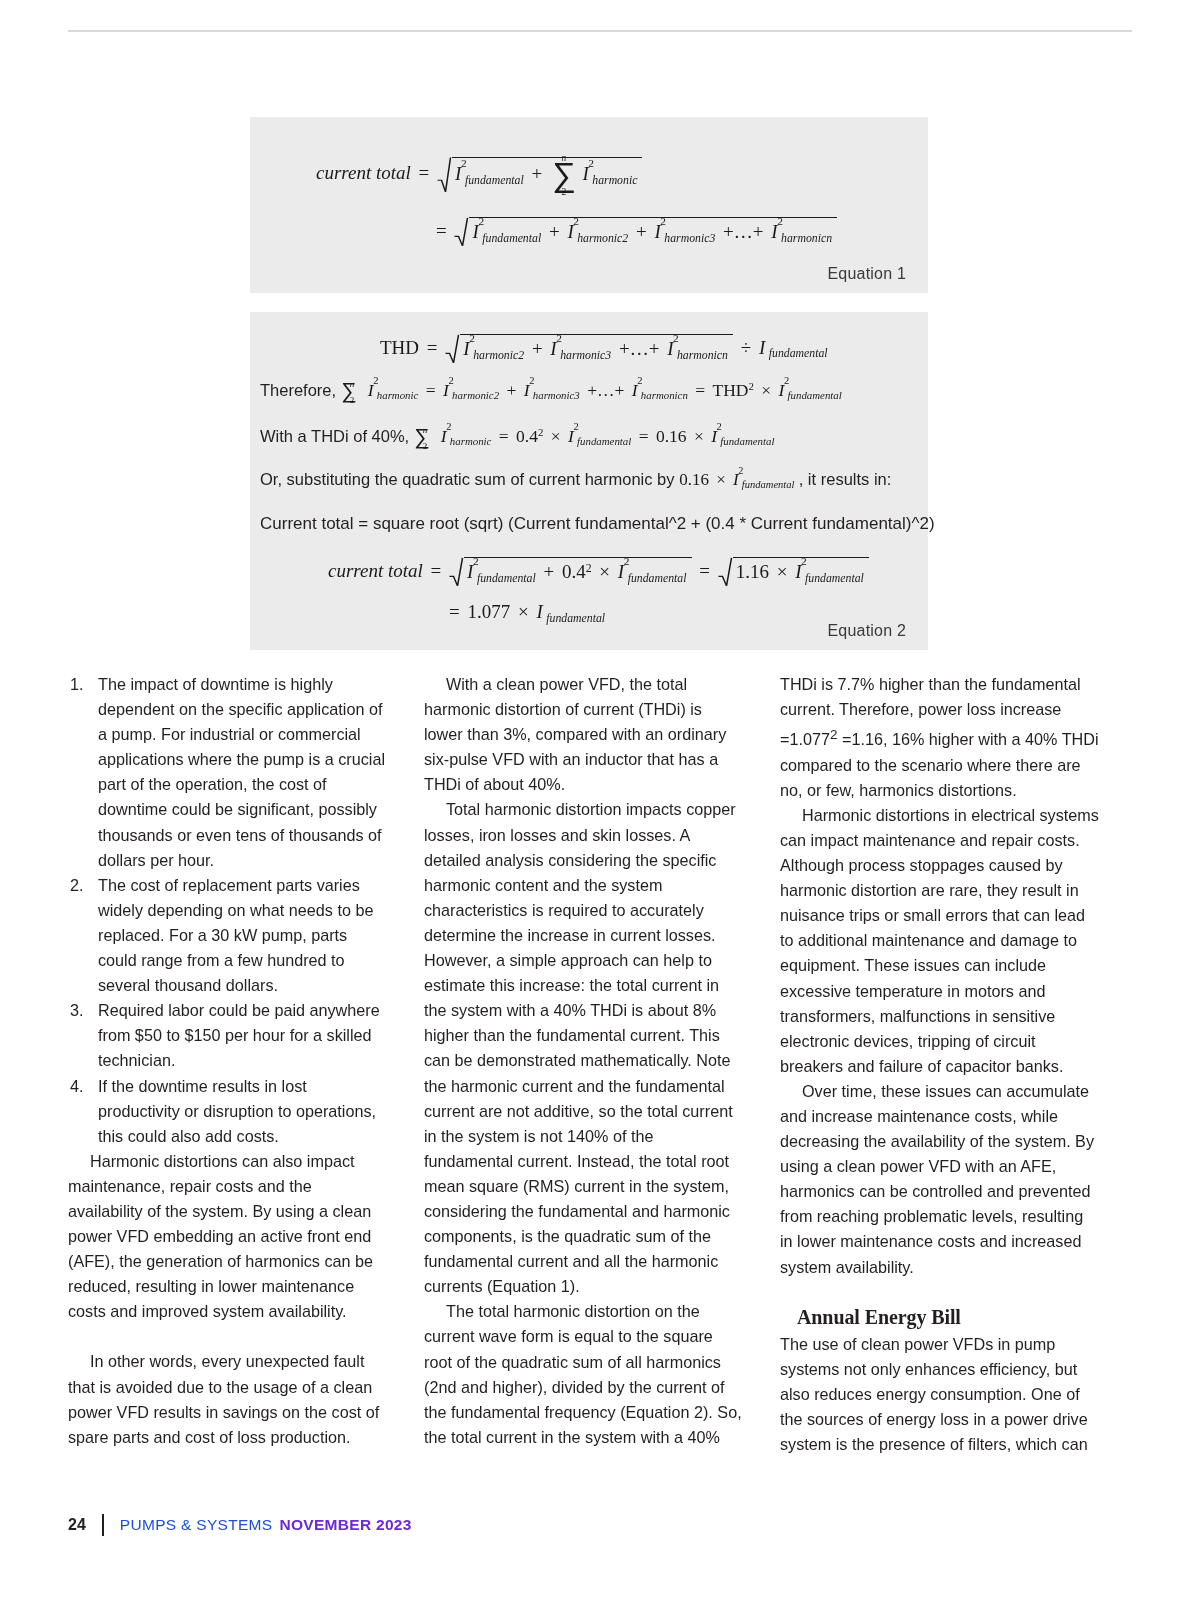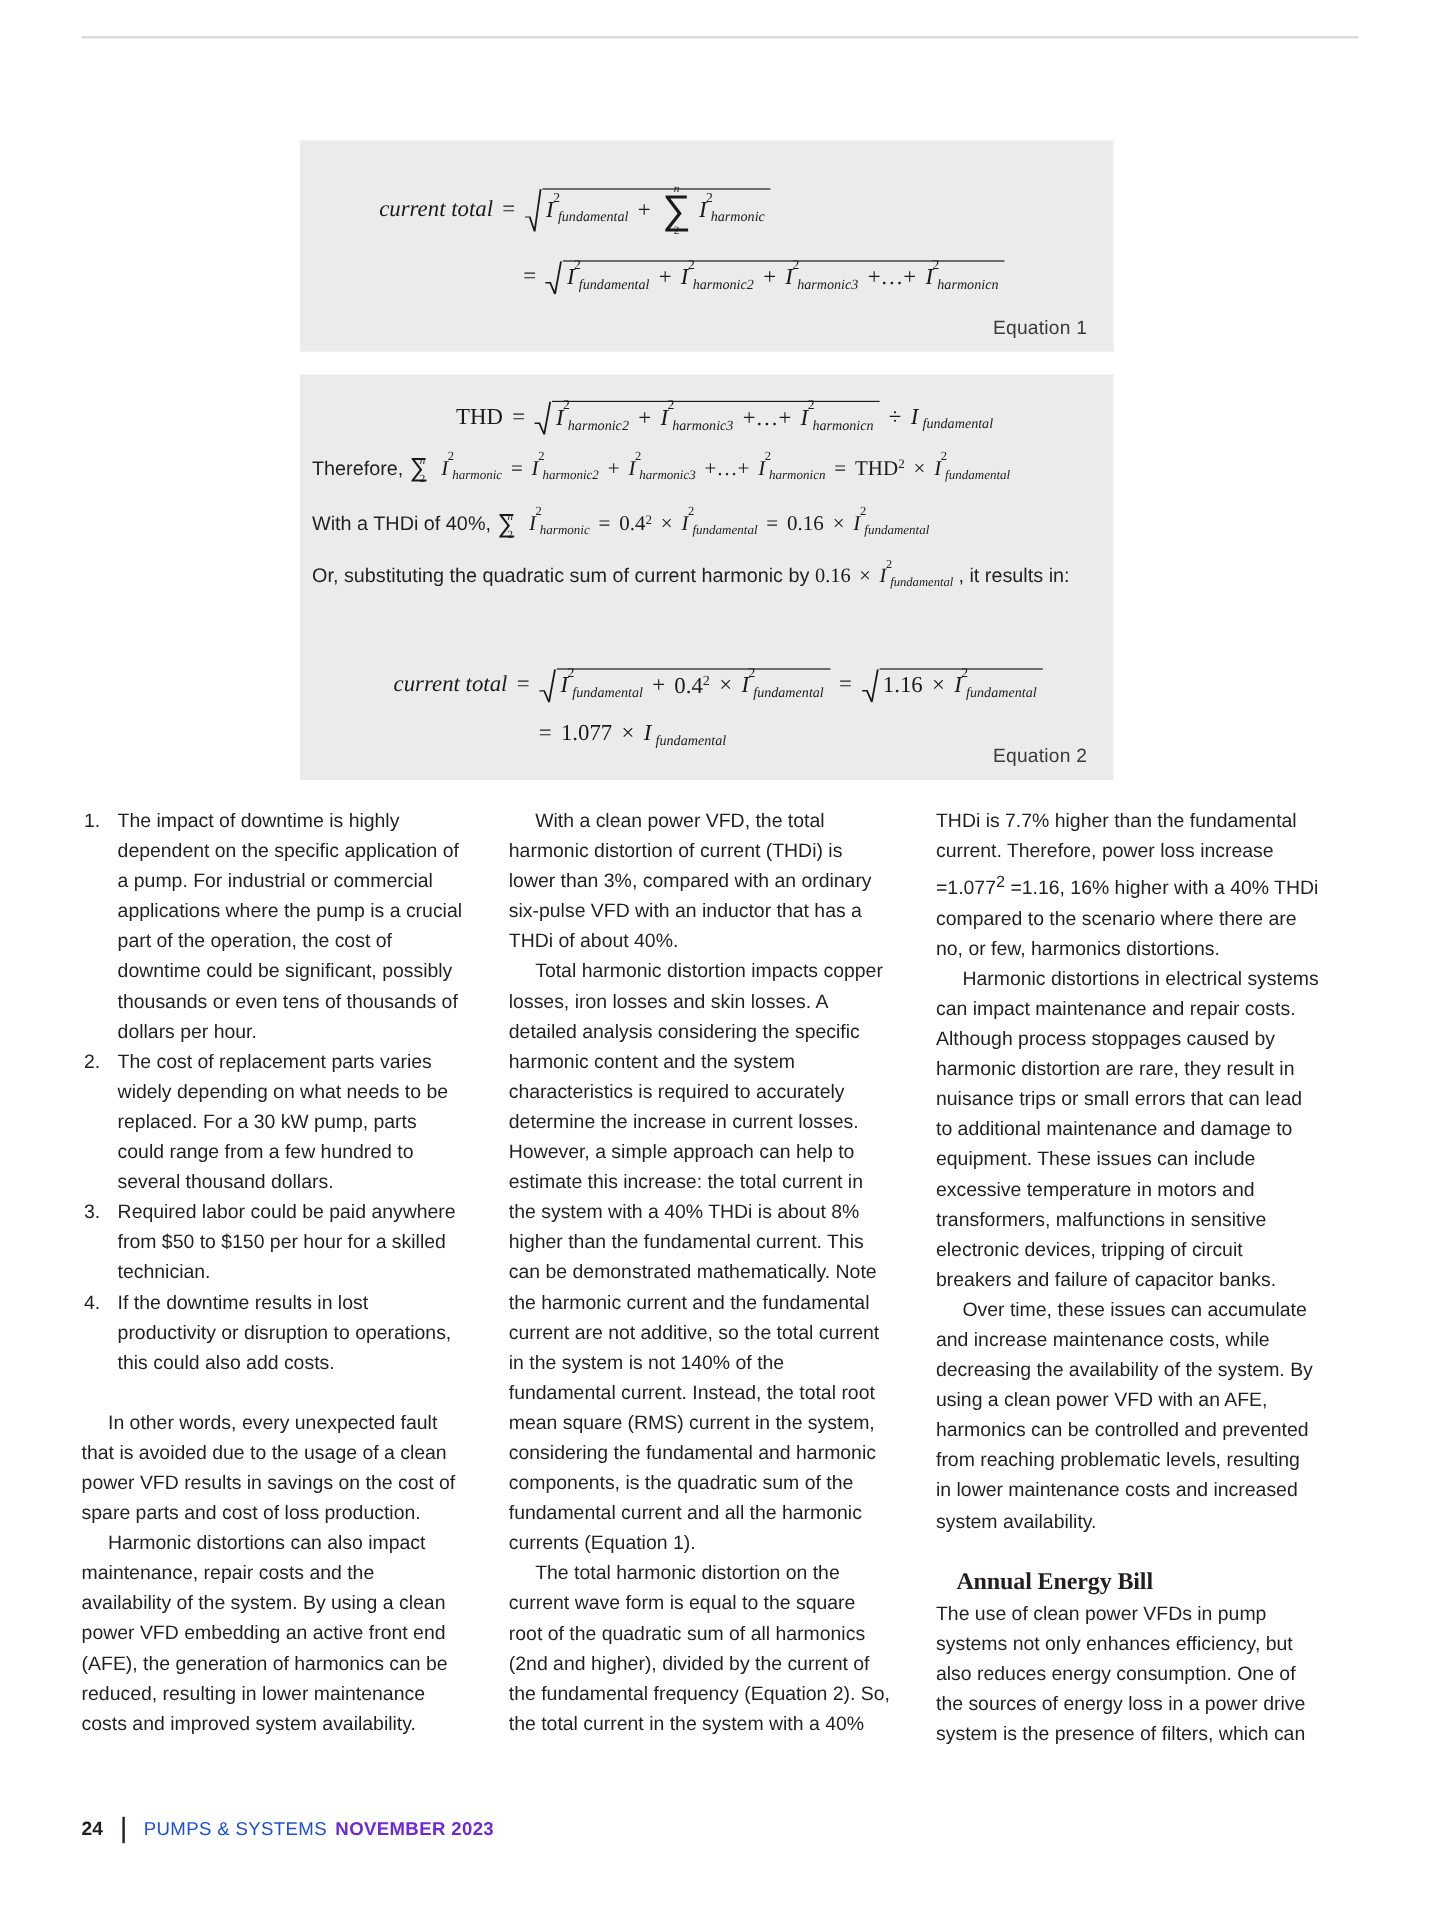--- a/index.html
+++ b/index.html
@@ -374,20 +374,21 @@
   <div class="eq-text" id="e2-row4">
     <span>Or, substituting the quadratic sum of current harmonic by</span>
     <span class="math" style="font-size:17px;">
       <span class="mathup">0.16</span>
       <span class="op">×</span>
       <span class="isq"><span class="base">I</span><span class="sup">2</span><span class="sub">fundamental</span></span>
     </span>
     <span>, it results in:</span>
   </div>
 
+  <div class="eq-text" id="e2-row5">Current total = square root (sqrt) (Current fundamental^2 + (0.4 * Current fundamental)^2)</div>
 
   <div class="eq-line math" id="e2-row6">
     <span>current total</span>
     <span class="op">=</span>
     <span class="radical">
       <span class="rad-sign">
         <svg viewBox="0 0 15 38" preserveAspectRatio="none">
             <path d="M0.5 24 L4.5 24 L8.5 36 L13.5 1" fill="none" stroke="#1a1a1a" stroke-width="1.5"></path>
           </svg>
       </span>
@@ -438,22 +439,22 @@
       </li>
       <li>
         <span class="num">3.</span>
         <span>Required labor could be paid anywhere from $50 to $150 per hour for a skilled technician.</span>
       </li>
       <li>
         <span class="num">4.</span>
         <span>If the downtime results in lost productivity or disruption to operations, this could also add costs.</span>
       </li>
     </ol>
+    <p class="indent">Harmonic distortions can also impact maintenance, repair costs and the availability of the system. By using a clean power VFD embedding an active front end (AFE), the generation of harmonics can be reduced, resulting in lower maintenance costs and improved system availability.</p>
     <p class="indent spacer-before">In other words, every unexpected fault that is avoided due to the usage of a clean power VFD results in savings on the cost of spare parts and cost of loss production.</p>
-    <p class="indent">Harmonic distortions can also impact maintenance, repair costs and the availability of the system. By using a clean power VFD embedding an active front end (AFE), the generation of harmonics can be reduced, resulting in lower maintenance costs and improved system availability.</p>
   </div>
 
   <div class="col">
     <p class="indent">With a clean power VFD, the total harmonic distortion of current (THDi) is lower than 3%, compared with an ordinary six-pulse VFD with an inductor that has a THDi of about 40%.</p>
     <p class="indent">Total harmonic distortion impacts copper losses, iron losses and skin losses. A detailed analysis considering the specific harmonic content and the system characteristics is required to accurately determine the increase in current losses. However, a simple approach can help to estimate this increase: the total current in the system with a 40% THDi is about 8% higher than the fundamental current. This can be demonstrated mathematically. Note the harmonic current and the fundamental current are not additive, so the total current in the system is not 140% of the fundamental current. Instead, the total root mean square (RMS) current in the system, considering the fundamental and harmonic components, is the quadratic sum of the fundamental current and all the harmonic currents (Equation 1).</p>
     <p class="indent">The total harmonic distortion on the current wave form is equal to the square root of the quadratic sum of all harmonics (2nd and higher), divided by the current of the fundamental frequency (Equation 2). So, the total current in the system with a 40%</p>
   </div>
 
   <div class="col">
     <p><span>THDi is 7.7% higher than the fundamental current. Therefore, power loss increase =1.077</span><sup>2</sup><span> =1.16, 16% higher with a 40% THDi compared to the scenario where there are no, or few, harmonics distortions.</span></p>

